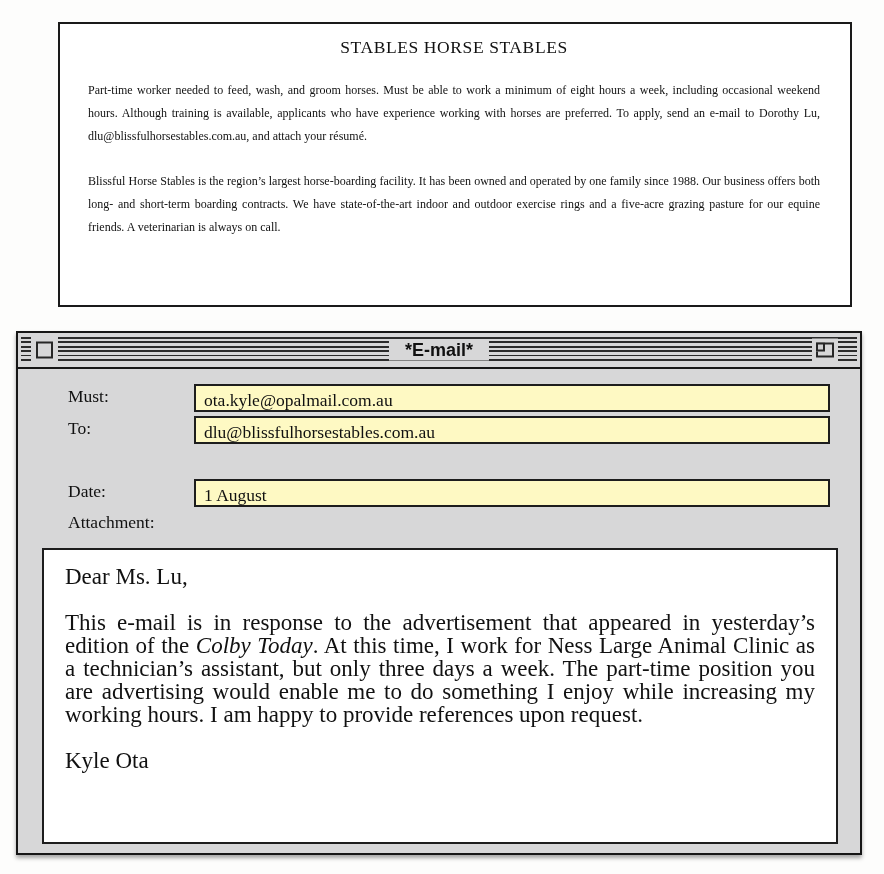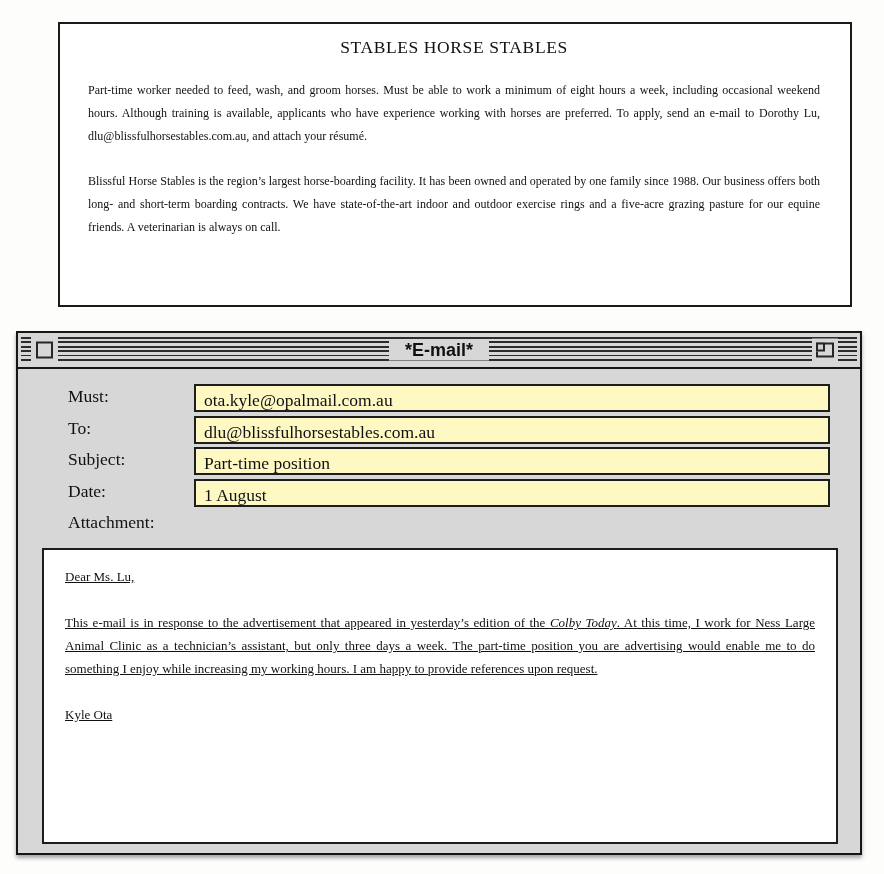--- a/index.html
+++ b/index.html
@@ -79,21 +79,21 @@
   }
   .clip-icon { flex:0 0 auto; display:inline-flex; }
 
   
   .message-box {
     position:absolute; left:24px; top:215px; width:796px; height:296px;
     background:#ffffff; border:2px solid #1d1d1d;
     padding:15px 21px; cursor:text;
   }
   .message-box p {
-    font-size:13px; line-height:23px; margin-bottom:23px;text-decoration:underline;
+    font-size:23px; line-height:23px; margin-bottom:23px;
   }
   .message-box p.just { text-align:justify; }
   .it { font-style:italic; }
 </style>
 </head>
 <body>
 
 <section class="ad-box">
   <h1 class="ad-title">STABLES HORSE STABLES</h1>
   <p>Part-time worker needed to feed, wash, and groom horses. Must be able to work a minimum of eight hours a week, including occasional weekend hours. Although training is available, applicants who have experience working with horses are preferred. To apply, send an e-mail to Dorothy Lu, dlu@blissfulhorsestables.com.au, and attach your résumé.</p>
@@ -118,26 +118,20 @@
     </div>
   </div>
 
   <div class="row" style="top:83px">
     <span class="flabel">To:</span>
     <div class="fbox">
       <span>dlu@blissfulhorsestables.com.au</span>
     </div>
   </div>
 
-  <div class="row" style="top:114px">
-    <span class="flabel">Subject:</span>
-    <div class="fbox">
-      <span>Part-time position</span>
-    </div>
-  </div>
 
   <div class="row" style="top:146px">
     <span class="flabel">Date:</span>
     <div class="fbox">
       <span>1 August</span>
     </div>
   </div>
 
   <div class="row" style="top:177px">
     <span class="flabel">Attachment:</span>

